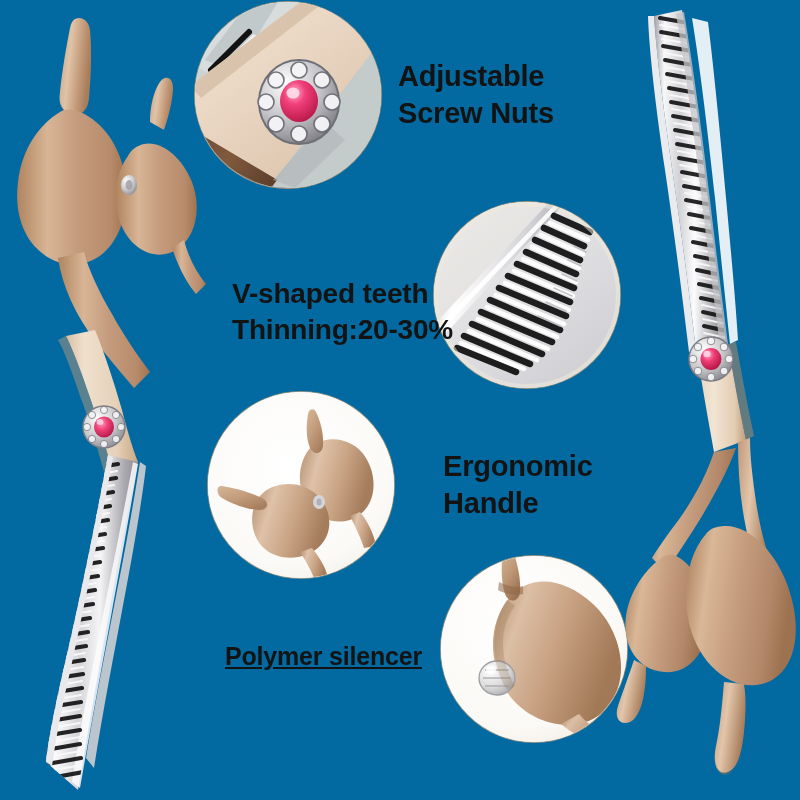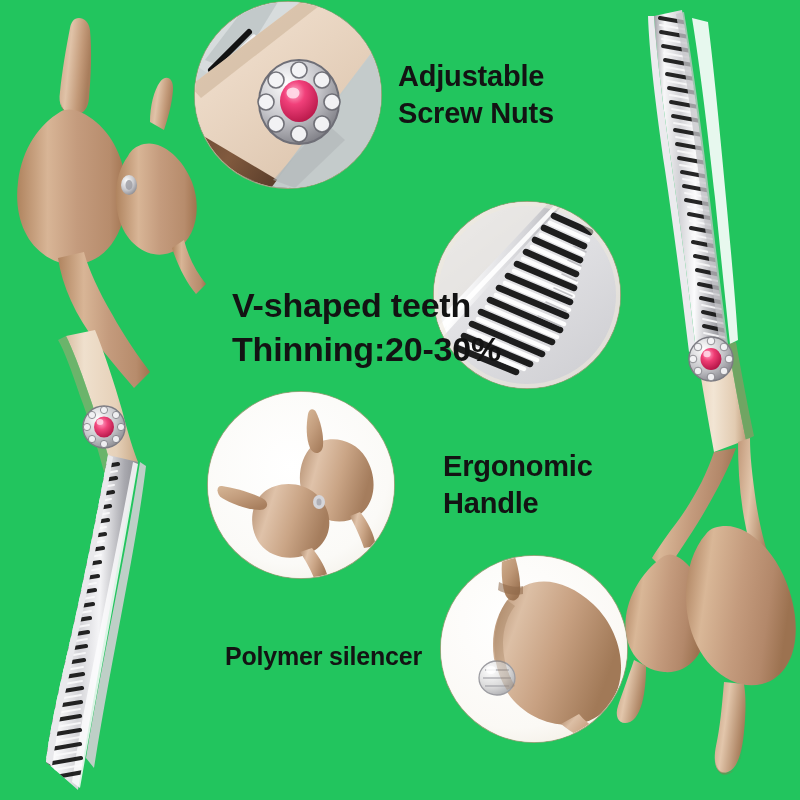--- a/index.html
+++ b/index.html
@@ -3,36 +3,36 @@
 <meta charset="utf-8">
 <style>
   * { margin:0; padding:0; box-sizing:border-box; }
   html,body { width:800px; height:800px; }
   body {
     background:#ffffff;
     font-family:"Liberation Sans", sans-serif;
     overflow:hidden;
     position:relative;
   }
-  .stage { position:absolute; inset:0; width:800px; height:800px; background:#22c55e; }
+  .stage { position:absolute; inset:0; width:800px; height:800px; background:#0369a1; }
 
   
   .callout {
     position:absolute;
     color:#131313;
     font-weight:bold;
     line-height:1.28;
     letter-spacing:-0.2px;
     white-space:pre-line;
     font-family:"Liberation Sans", sans-serif;
   }
   #callout-screw   { left:398px; top:58px;  font-size:29px; }
-  #callout-teeth   { left:232px; top:284px; font-size:34px; text-align:left;}
+  #callout-teeth   { left:232px; top:276px; font-size:28px; text-align:left;}
   #callout-handle  { left:411px; top:448px; font-size:29px;margin-left:32px; }
-  #callout-silencer{ left:225px; top:640px; font-size:25px; }
+  #callout-silencer{ left:225px; top:640px; font-size:25px;text-decoration:underline; }
 
   
   .inset {
     position:absolute;
     border-radius:50%;
     overflow:hidden;
     box-shadow:0 0 0 1px rgba(178,160,130,0.85);
     background:#fdfcfa;
   }
   #inset-screw   { left:195px; top:2px;   width:186px; height:186px; }

